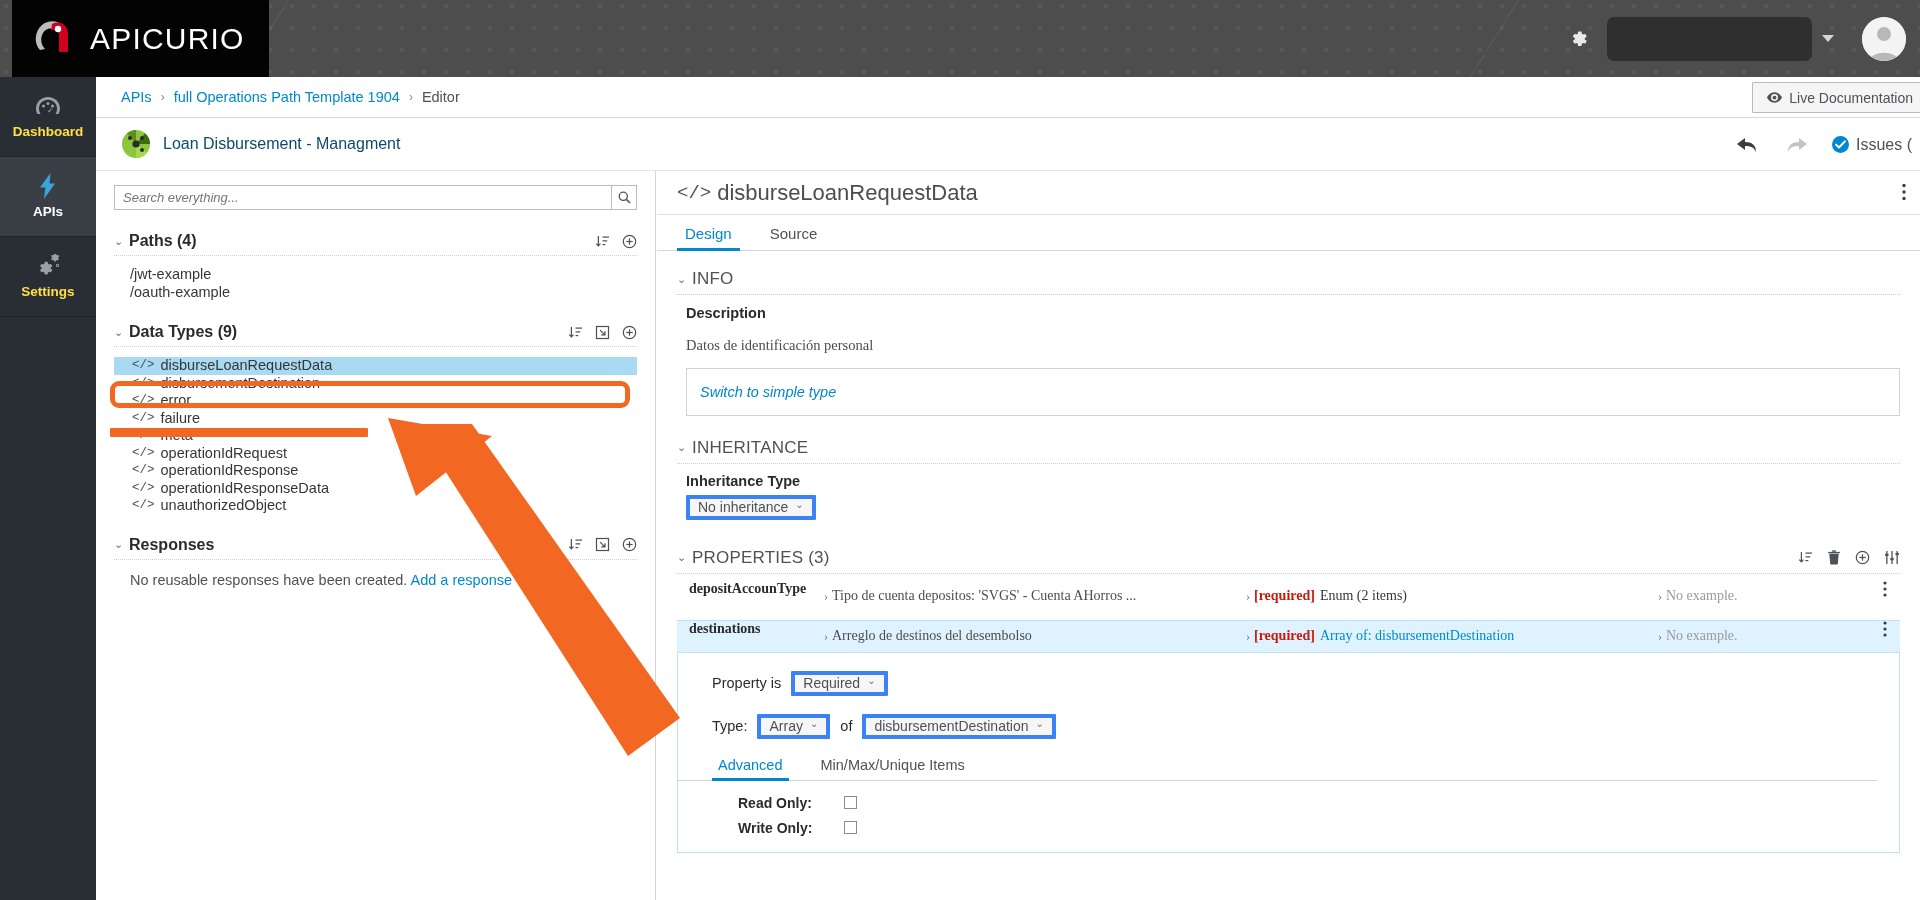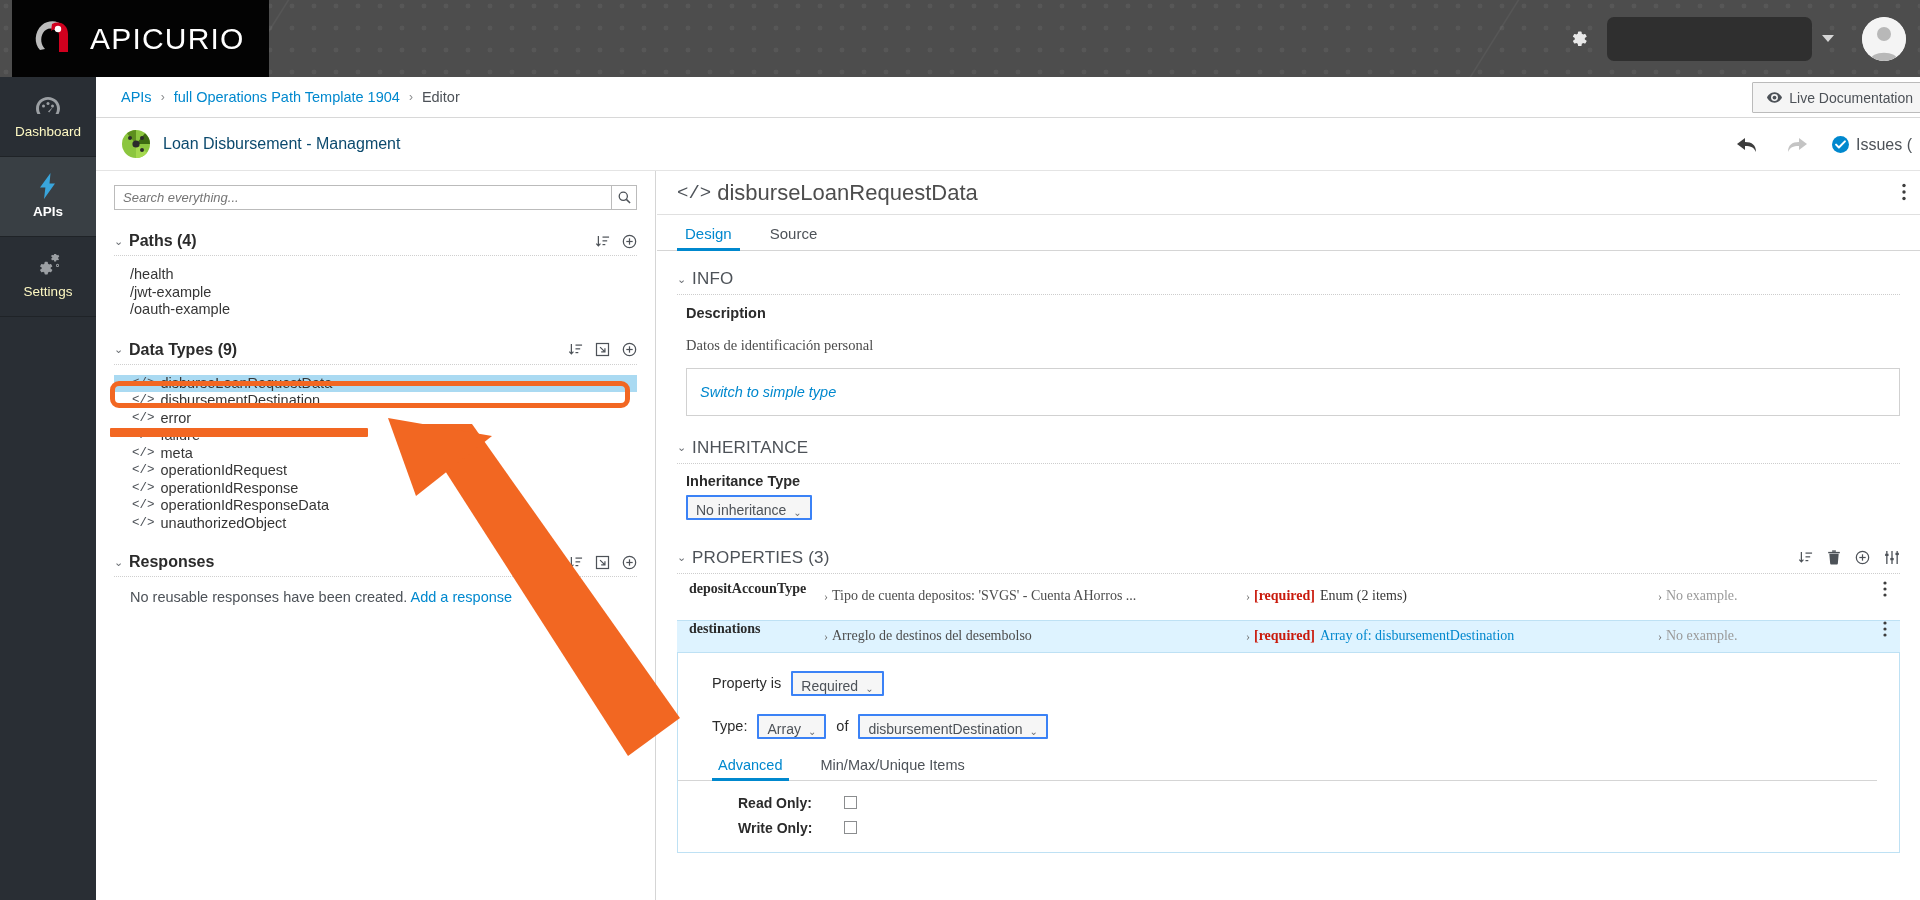--- a/index.html
+++ b/index.html
@@ -76,21 +76,21 @@
 
   
   .rail {
     position: absolute; top: 77px; left: 0; width: 96px; height: 823px;
     background: #292e34;
   }
   .rail-item {
     height: 80px; display: flex; flex-direction: column; align-items: center;
     justify-content: center; gap: 7px; cursor: pointer;
     border-bottom: 1px solid #1f2327;
-    color: #fef9c3; font-size: 13.5px;
+    color: #fde047; font-size: 13.5px; font-weight: bold;
   }
   .rail-item.active { background: #393f44; color: #fff; font-weight: bold; }
   .rail-icon { height: 24px; display: flex; align-items: center; }
   .rail-label { line-height: 1; }
 
   
   .crumbbar {
     position: absolute; top: 77px; left: 96px; width: 1824px; height: 41px;
     background: #fff; border-bottom: 1px solid #d8d8d8;
     display: flex; align-items: center; padding-left: 25px;
@@ -202,22 +202,22 @@
   }
   .sec-label { font-size: 17px; color: #4d5258; letter-spacing: .2px; }
   .sec-tools { margin-left: auto; display: flex; gap: 14px; align-items: center; }
   .fld-label { font-weight: bold; font-size: 14.5px; color: #2b2b2b; }
   .fld-value { font-size: 14.5px; color: #4d4d4d; }
   .alertbox {
     border: 1px solid #d1d1d1; background: #fff; padding: 11px 13px;
     margin-top: 14px; font-size: 14.5px; color: #4d4d4d; line-height: 1.5;
   }
   .sel {
-    display: inline-flex; align-items: flex-end; gap: 7px;
-    border: 2px solid #3b82f6; background: #f6f6f6; color: #4d5258;
+    display: inline-flex; align-items: flex-start; gap: 7px;
+    border: 4px solid #3b82f6; background: #f6f6f6; color: #4d5258;
     height: 25px; padding: 0 8px; font-size: 14px; cursor: pointer;
     border-radius: 1px; white-space: nowrap;
   }
   .sel .c { font-size: 10px; color: #6a6e73; }
 
   
   .prow {
     display: flex; height: 33px;
     font-size: 14px; position: relative; padding-left: 12px;
     border-top: 1px solid transparent; border-bottom: 1px solid transparent; font-family: Liberation Serif, serif;
@@ -431,23 +431,20 @@
           <span class="tool-ic">
             <svg width="15" height="15" viewBox="0 0 16 16">
               <circle cx="8" cy="8" r="6.6" stroke="#4d5258" stroke-width="1.3" fill="none"></circle>
               <line x1="8" y1="4.6" x2="8" y2="11.4" stroke="#4d5258" stroke-width="1.3"></line>
               <line x1="4.6" y1="8" x2="11.4" y2="8" stroke="#4d5258" stroke-width="1.3"></line>
             </svg>
           </span>
         </span>
       </div>
       <div class="tree">
-        <div class="tree-item">
-            <span>/health</span>
-          </div>
         <div class="tree-item">
             <span>/jwt-example</span>
           </div>
         <div class="tree-item">
             <span>/oauth-example</span>
           </div>
       </div>
     </div>
 
     <div class="section" style="margin-top:18px;">

